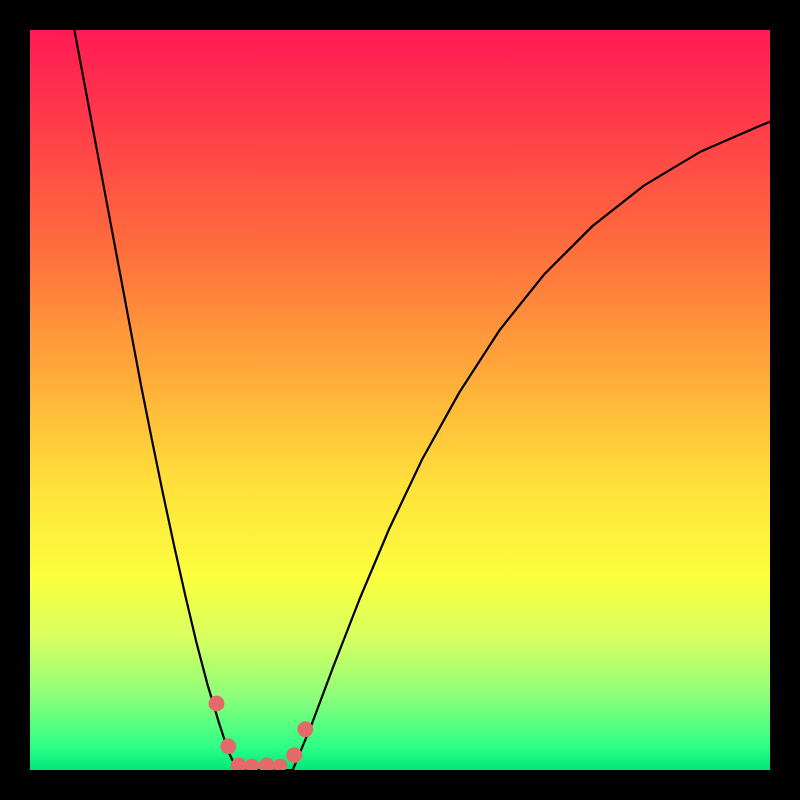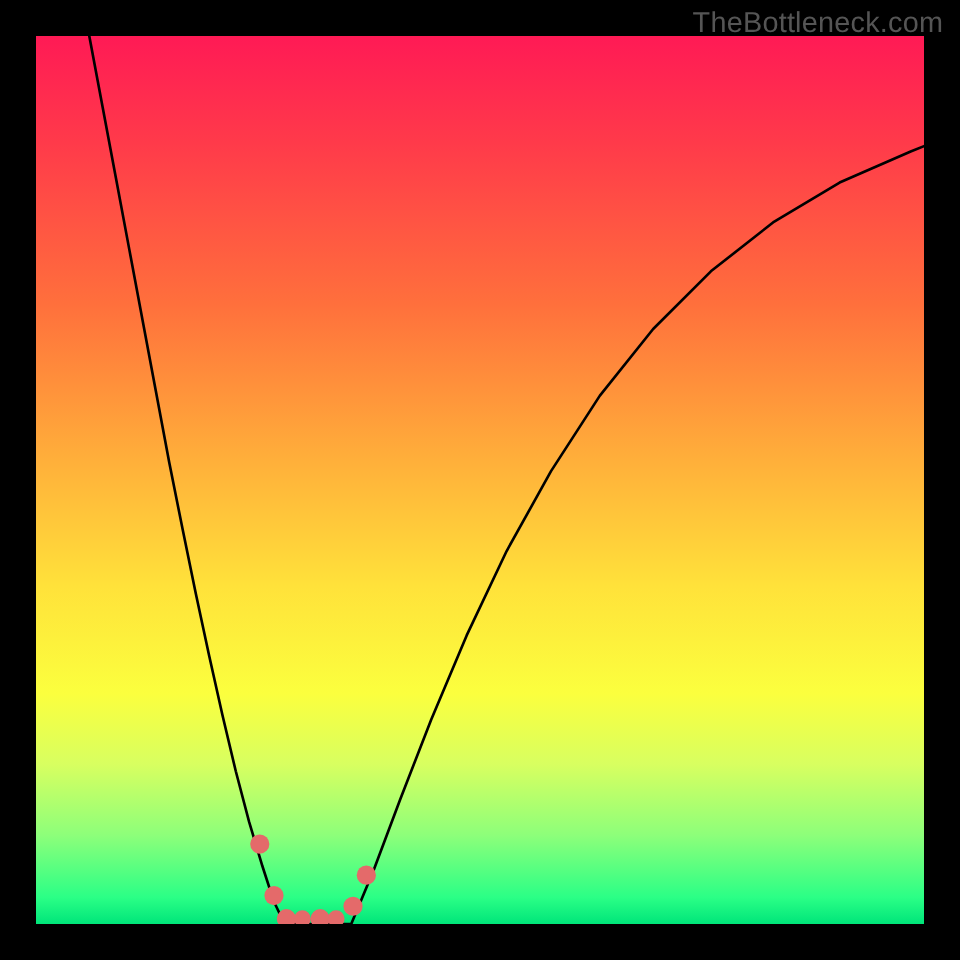--- a/index.html
+++ b/index.html
@@ -35,21 +35,20 @@
     letter-spacing: 0.2px;
     user-select: none;
   }
   svg { display: block; }
 </style>
 </head>
 <body>
 
 <div class="frame">
 
-  <div class="watermark">TheBottleneck.com</div>
 
   <div class="plot">
     <svg id="chart-svg" width="740" height="740" viewBox="0 0 740 740">
       <defs>
         <linearGradient id="bg-grad" x1="0" y1="0" x2="0" y2="1">
             <stop offset="0.0%" stop-color="#ff1a55"></stop>
             <stop offset="12.0%" stop-color="#ff3a4a"></stop>
             <stop offset="30.0%" stop-color="#ff6f3c"></stop>
             <stop offset="48.0%" stop-color="#ffb03a"></stop>
             <stop offset="62.0%" stop-color="#ffe23a"></stop>

